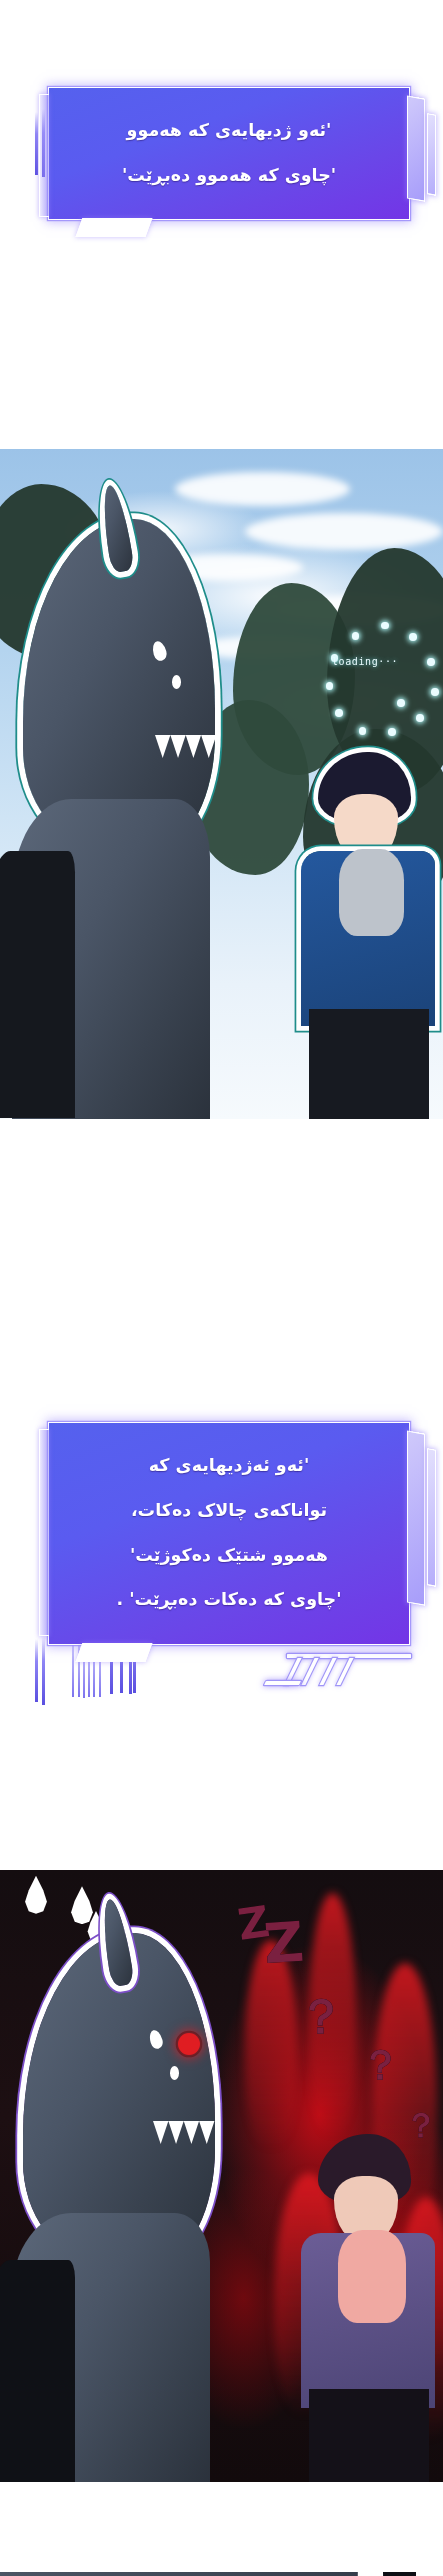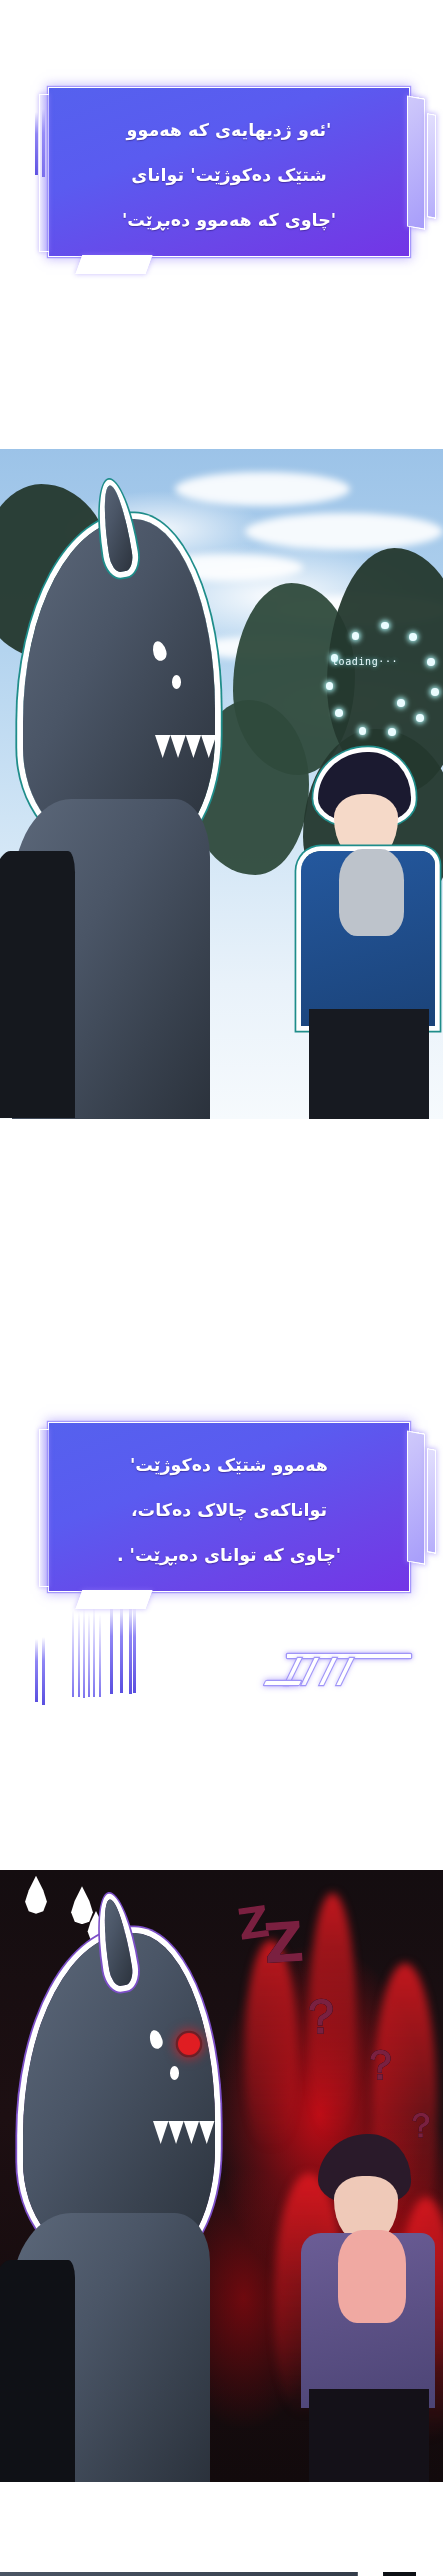--- a/index.html
+++ b/index.html
@@ -18,21 +18,21 @@
   .tick { position:absolute; background:linear-gradient(to bottom,#ffffff 0%,#8f86f5 35%,#5a4fe0 100%); }
   .tick.fade { background:linear-gradient(to bottom,rgba(255,255,255,0) 0%,#b9b3fa 55%,#7d73ee 100%); }
 
   .sysbox {
     position:relative;
     margin:0 auto;
     background:linear-gradient(160deg,#5561ee 0%,#5a5bf0 35%,#6a46e8 72%,#7335e6 100%);
     border:1.2px solid #ffffff;
     box-shadow:0 0 0 1.2px rgba(154,140,250,.85), 0 0 10.5px 1.7px rgba(150,130,250,.55);
     color:#ffffff;
-    padding:20px 20px 14px 20px;
+    padding:20px 20px 22px 20px;
     text-align:center;
   }
   .sysbox .ln {
     display:block;
     font-size:17.5px;
     line-height:1.62;
     font-weight:700;
     letter-spacing:0.1px;
     text-shadow:0 0.6px 1.2px rgba(40,20,110,.55);
     padding:8.2px 0;
@@ -190,21 +190,20 @@
         <div class="bracket-bar" style="left:0; top:27px; width:35px; transform:skewX(-26deg);"></div>
       </div>
     </div>
 
     <div class="sysbox" style="width:362px; margin-left:48px; margin-top:87px;">
       <div class="layerL"></div>
       <div class="bevel"></div>
       <div class="bevel2"></div>
       <div class="tail"></div>
       <span class="ln">'ئەو ژدیهایەی کە هەموو</span>
-      <span class="ln">شتێک دەکوژێت' توانای</span>
       <span class="ln">'چاوی کە هەموو دەبڕێت'</span>
     </div>
   </div>
 
   <div class="panel" style="height:670px;">
     <div class="p1-sky"></div>
 
     <div class="cloud" style="left:175px; top:23px;  width:175px; height:34px;"></div>
     <div class="cloud" style="left:245px; top:64px; width:198px; height:37px;"></div>
     <div class="cloud" style="left:146px; top:105px; width:157px; height:27px;"></div>
@@ -275,23 +274,24 @@
         <div class="hatch" style="left:78px; top:3.5px;"></div>
         <div class="bracket-bar" style="left:0; top:27px; width:35px; transform:skewX(-26deg);"></div>
       </div>
     </div>
 
     <div class="sysbox" style="width:362px; margin-left:48px; margin-top:269px;">
       <div class="layerL"></div>
       <div class="bevel"></div>
       <div class="bevel2"></div>
       <div class="tail"></div>
+      <span class="ln">'ئەو ئەژدیهایەی کە</span>
+      <span class="ln">تواناکەی چالاک دەکات،</span>
       <span class="ln">هەموو شتێک دەکوژێت'</span>
-      <span class="ln">تواناکەی چالاک دەکات،</span>
-      <span class="ln">'چاوی کە توانای دەبڕێت' .</span>
+      <span class="ln">'چاوی کە دەکات دەبڕێت' .</span>
     </div>
   </div>
 
   <div class="panel" style="height:612px;">
     <div class="p2-bg"></div>
 
     <div class="flame" style="left:245px; top:70px; width:52px; height:210px;"></div>
     <div class="flame" style="left:309px; top:23px;  width:47px; height:245px;"></div>
     <div class="flame" style="left:373px; top:93px; width:64px; height:280px;"></div>
     <div class="flame" style="left:274px; top:303px; width:70px; height:245px;"></div>

